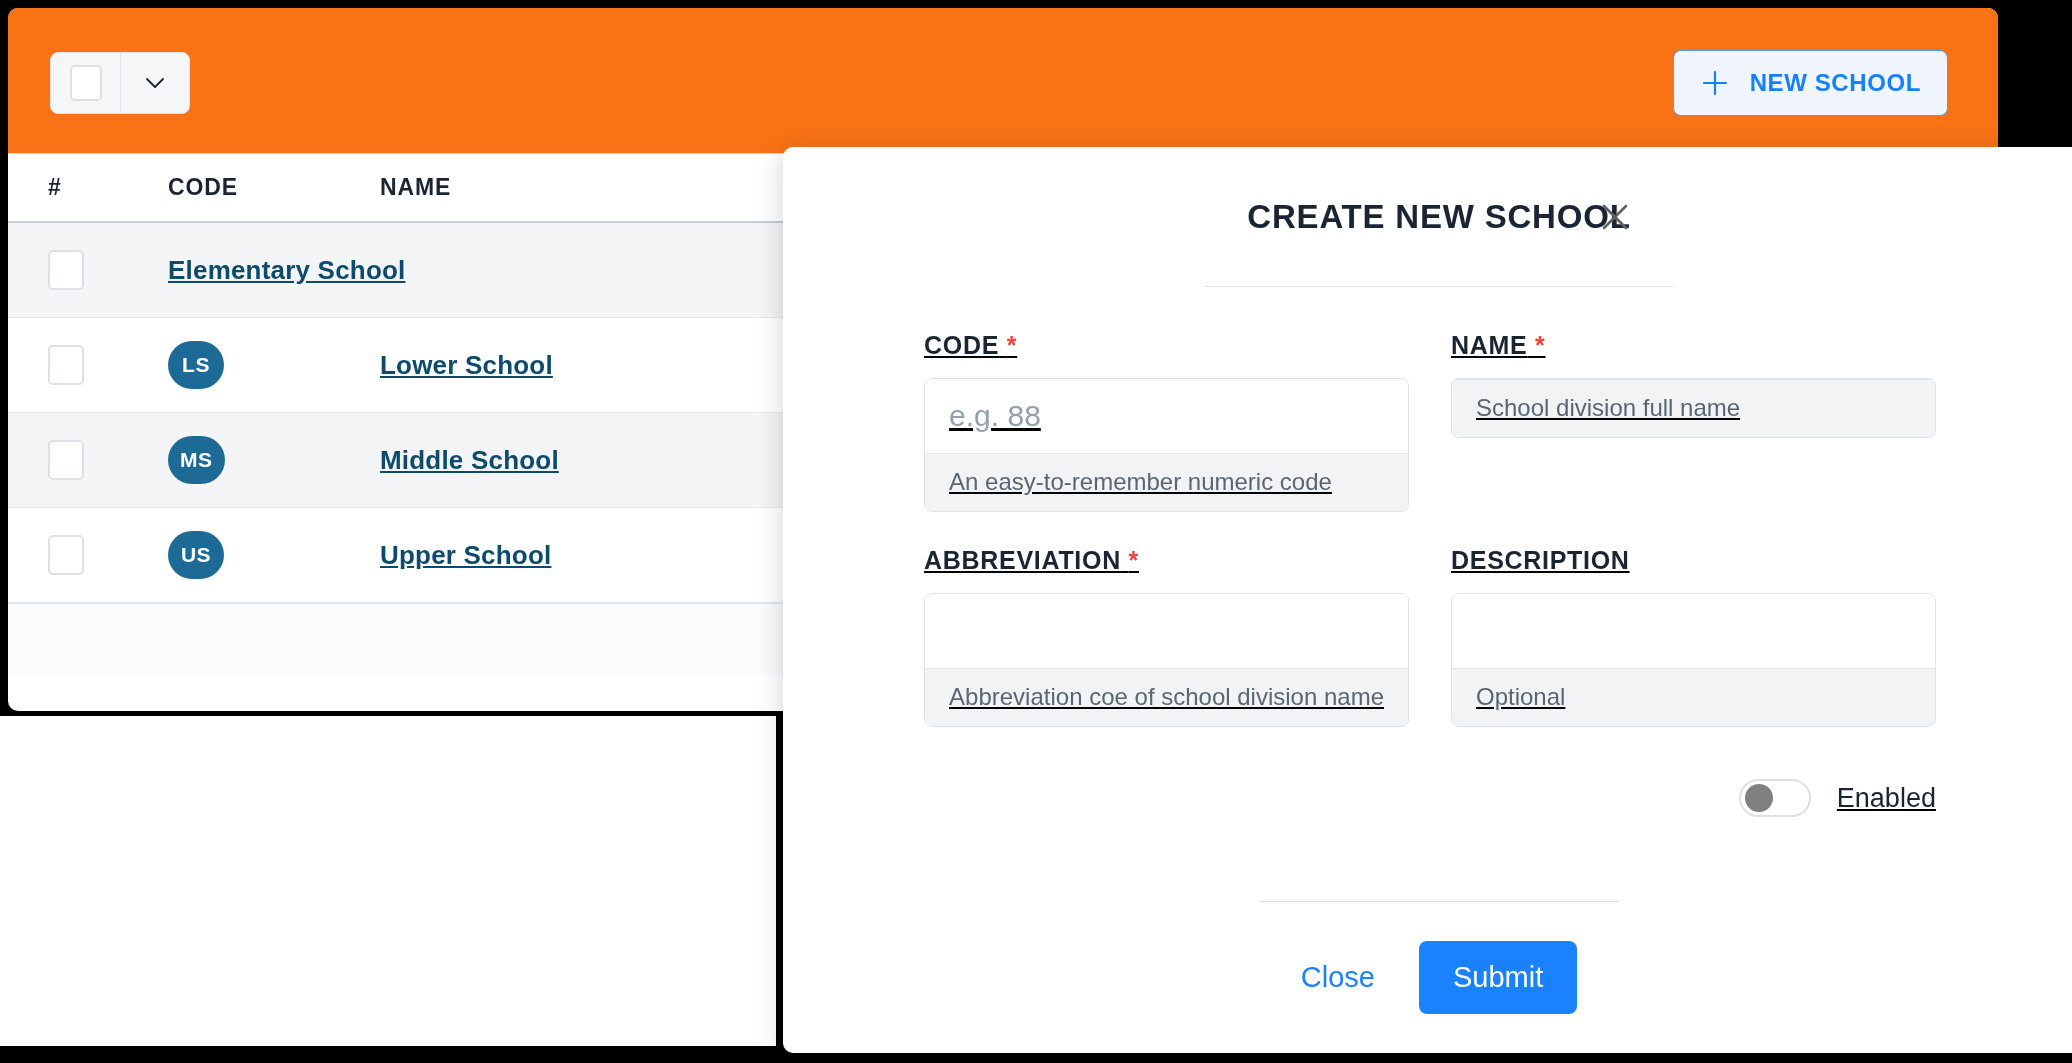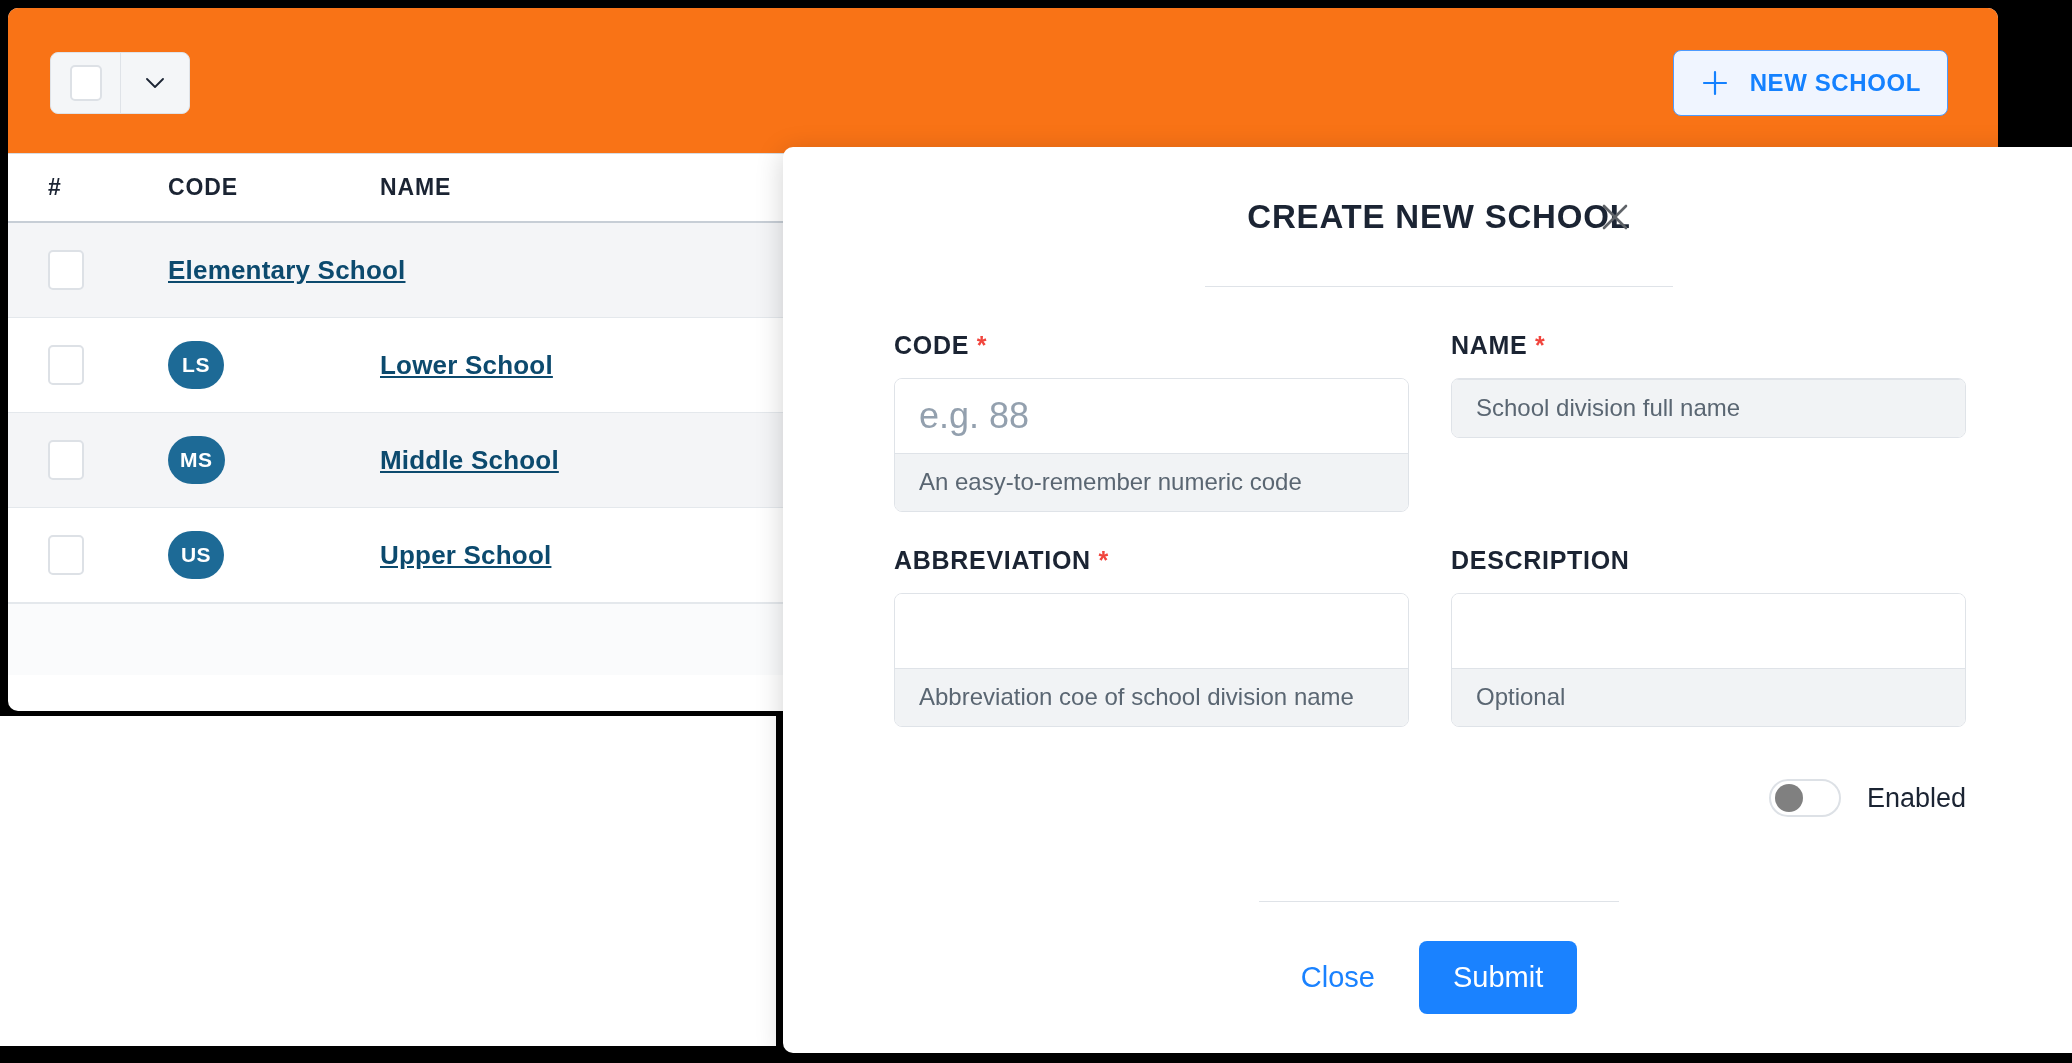--- a/index.html
+++ b/index.html
@@ -164,20 +164,21 @@
   }
   .close-x {
     position: absolute; right: 40px; top: 50%;
     transform: translateY(-50%);
     width: 36px; height: 36px; cursor: pointer;
   }
 
   .modal-body {
     flex: 1;
     padding: 44px 42px 0 24px;
+    text-decoration: underline;
   }
   .grid2 {
     display: grid;
     grid-template-columns: 1fr 1fr;
     column-gap: 42px;
     row-gap: 34px;
   }
   .fgroup { display: flex; flex-direction: column; }
   .flabel {
     font-size: 25px; font-weight: bold;
@@ -189,21 +190,21 @@
     border: 1px solid #dfe3e8;
     border-radius: 8px;
     overflow: hidden;
     background: #ffffff;
   }
   .finput {
     display: block; width: 100%;
     height: 74px;
     border: 0; outline: 0;
     padding: 0 24px;
-    font-size: 36px;
+    font-size: 30px;
     font-family: "Liberation Sans", sans-serif;
     color: #701a75;
     background: #ffffff;
   }
   .finput::placeholder { color: #93a0ae; }
   .fhelp {
     border-top: 1px solid #dfe3e8;
     background: #f1f3f5;
     padding: 14px 24px;
     font-size: 24px;

